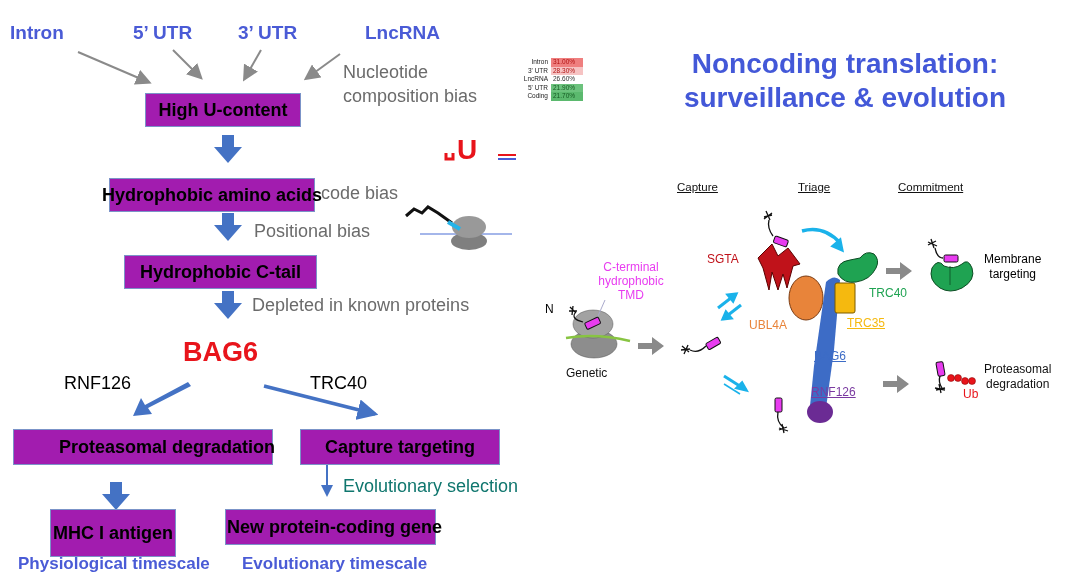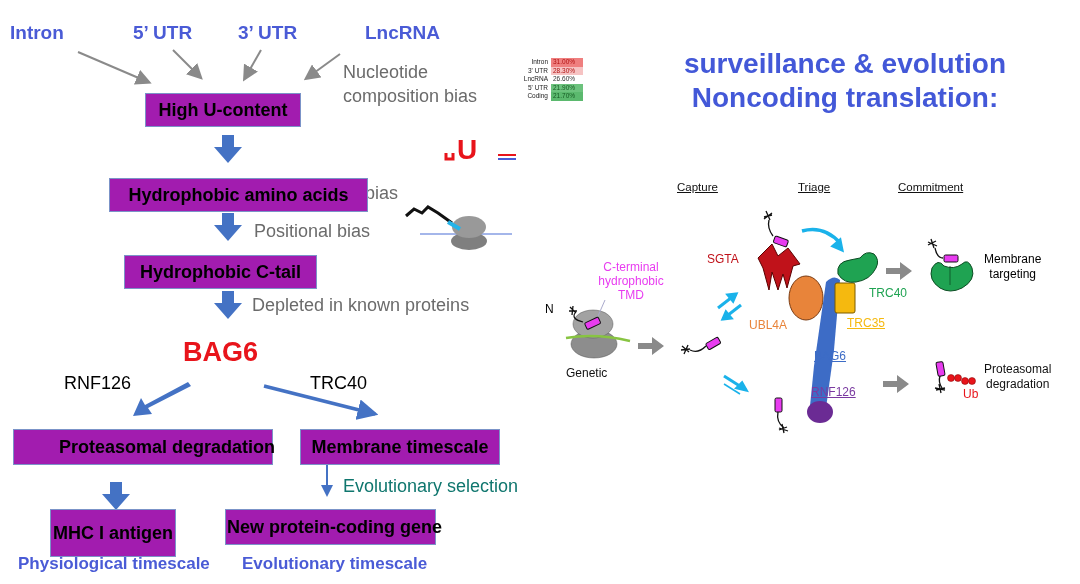--- a/index.html
+++ b/index.html
@@ -148,35 +148,35 @@
 <div class="abs src" style="left:365px;top:22px;">LncRNA</div>
 
 <div class="abs grey" style="left:343px;top:62px;">Nucleotide</div>
 <div class="abs grey" style="left:343px;top:86px;">composition bias</div>
 
 <div class="box" style="left:145px;top:93px;width:156px;height:34px;">High U-content</div>
 
 <div class="abs grey" style="left:254px;top:143px;margin-top:40px;">Genetic code bias</div>
 <div class="abs" style="left:457px;top:136px;color:#e8141b;font-weight:bold;font-size:28px;line-height:28px;">U</div>
 
-<div class="box" style="left:109px;top:178px;width:259px;height:34px;">Hydrophobic amino acids</div>
+<div class="box" style="left:109px;top:178px;width:206px;height:34px;">Hydrophobic amino acids</div>
 
 <div class="abs grey" style="left:254px;top:221px;">Positional bias</div>
 
 <div class="box" style="left:124px;top:255px;width:193px;height:34px;">Hydrophobic C-tail</div>
 
 <div class="abs grey" style="left:252px;top:295px;">Depleted in known proteins</div>
 
 <div class="abs bag6" style="left:183px;top:337px;">BAG6</div>
 
 <div class="abs plain" style="left:64px;top:373px;">RNF126</div>
 <div class="abs plain" style="left:310px;top:373px;">TRC40</div>
 
 <div class="box" style="left:13px;top:429px;width:260px;height:36px;padding-left:48px;">Proteasomal degradation</div>
-<div class="box" style="left:300px;top:429px;width:200px;height:36px;">Membrane timescale</div>
+<div class="box" style="left:300px;top:429px;width:200px;height:36px;">Capture targeting</div>
 
 <div class="abs blue-note" style="left:343px;top:476px;">Evolutionary selection</div>
 
 <div class="box" style="left:50px;top:509px;width:126px;height:48px;">MHC I antigen</div>
 <div class="box" style="left:225px;top:509px;width:211px;height:36px;padding-left:8px;">New protein-coding gene</div>
 
 <div class="abs timescale" style="left:18px;top:554px;">Physiological timescale</div>
 <div class="abs timescale" style="left:242px;top:554px;">Evolutionary timescale</div>
 
 <div class="abs heat" style="left:520px;top:58px;" id="heat">
@@ -196,22 +196,22 @@
       <div class="lbl">5' UTR</div>
       <div class="val" style="background: rgb(108, 194, 125); color: rgb(21, 90, 34);">21.90%</div>
     </div>
     <div class="row">
       <div class="lbl">Coding</div>
       <div class="val" style="background: rgb(91, 185, 110); color: rgb(21, 90, 34);">21.70%</div>
     </div>
   </div>
 
 <div class="abs title" style="left:665px;top:47px;">
+  <div>Noncoding translation:</div>
   <div>surveillance &amp; evolution</div>
-  <div>Noncoding translation:</div>
 </div>
 
 <div class="abs stage" style="left:677px;top:181px;">Capture</div>
 <div class="abs stage" style="left:798px;top:181px;">Triage</div>
 <div class="abs stage" style="left:898px;top:181px;">Commitment</div>
 
 <div class="abs lab" style="left:545px;top:302px;">N</div>
 <div class="abs lab" style="left:586px;top:260px;color:#e83cf0;text-align:center;width:90px;line-height:14px;">
   <div>C-terminal</div>
   <div>hydrophobic</div>

